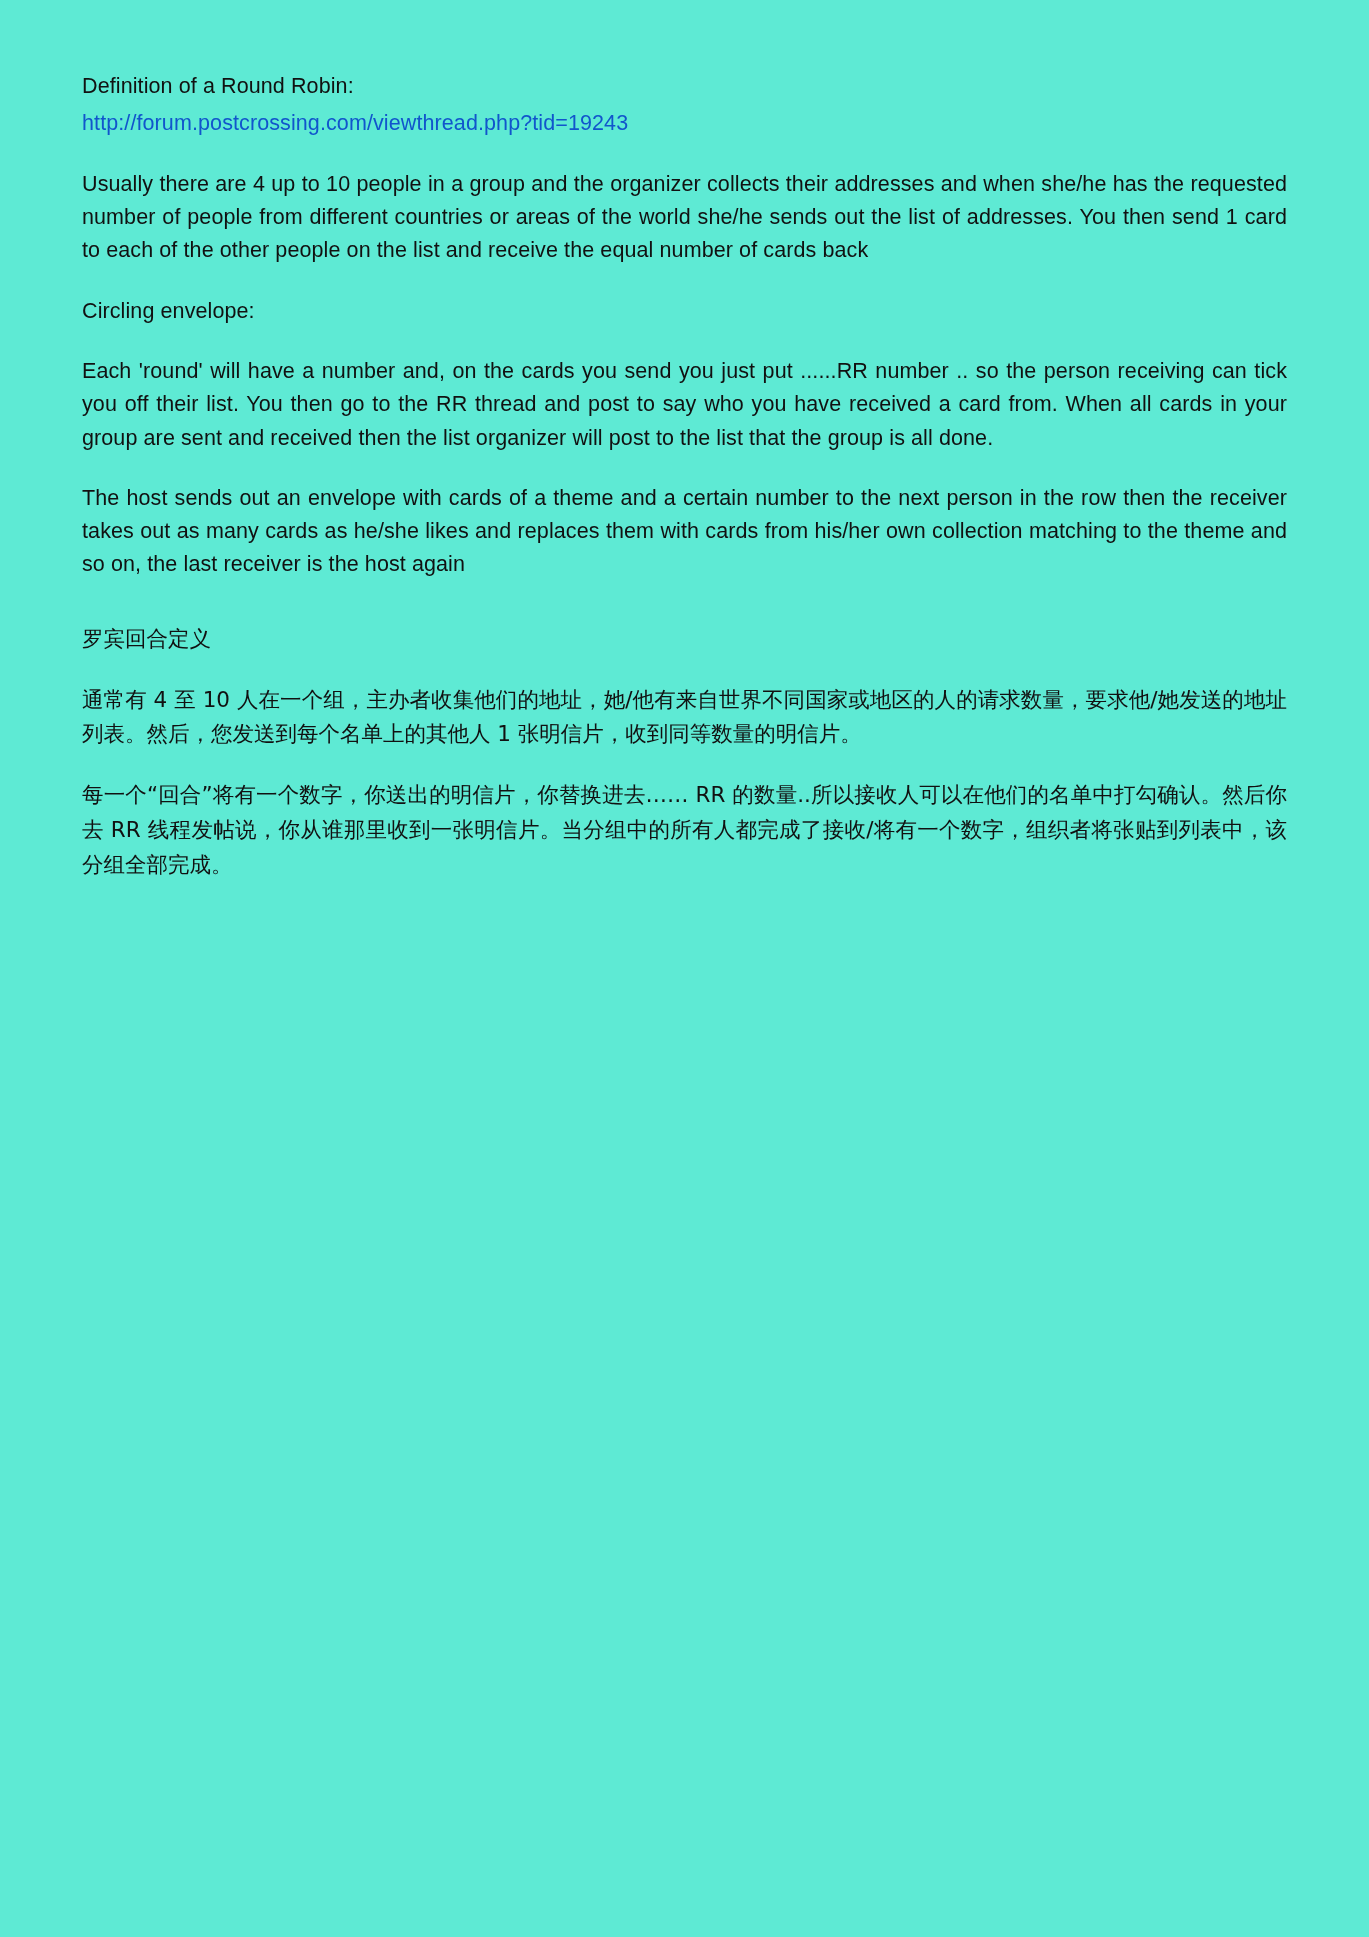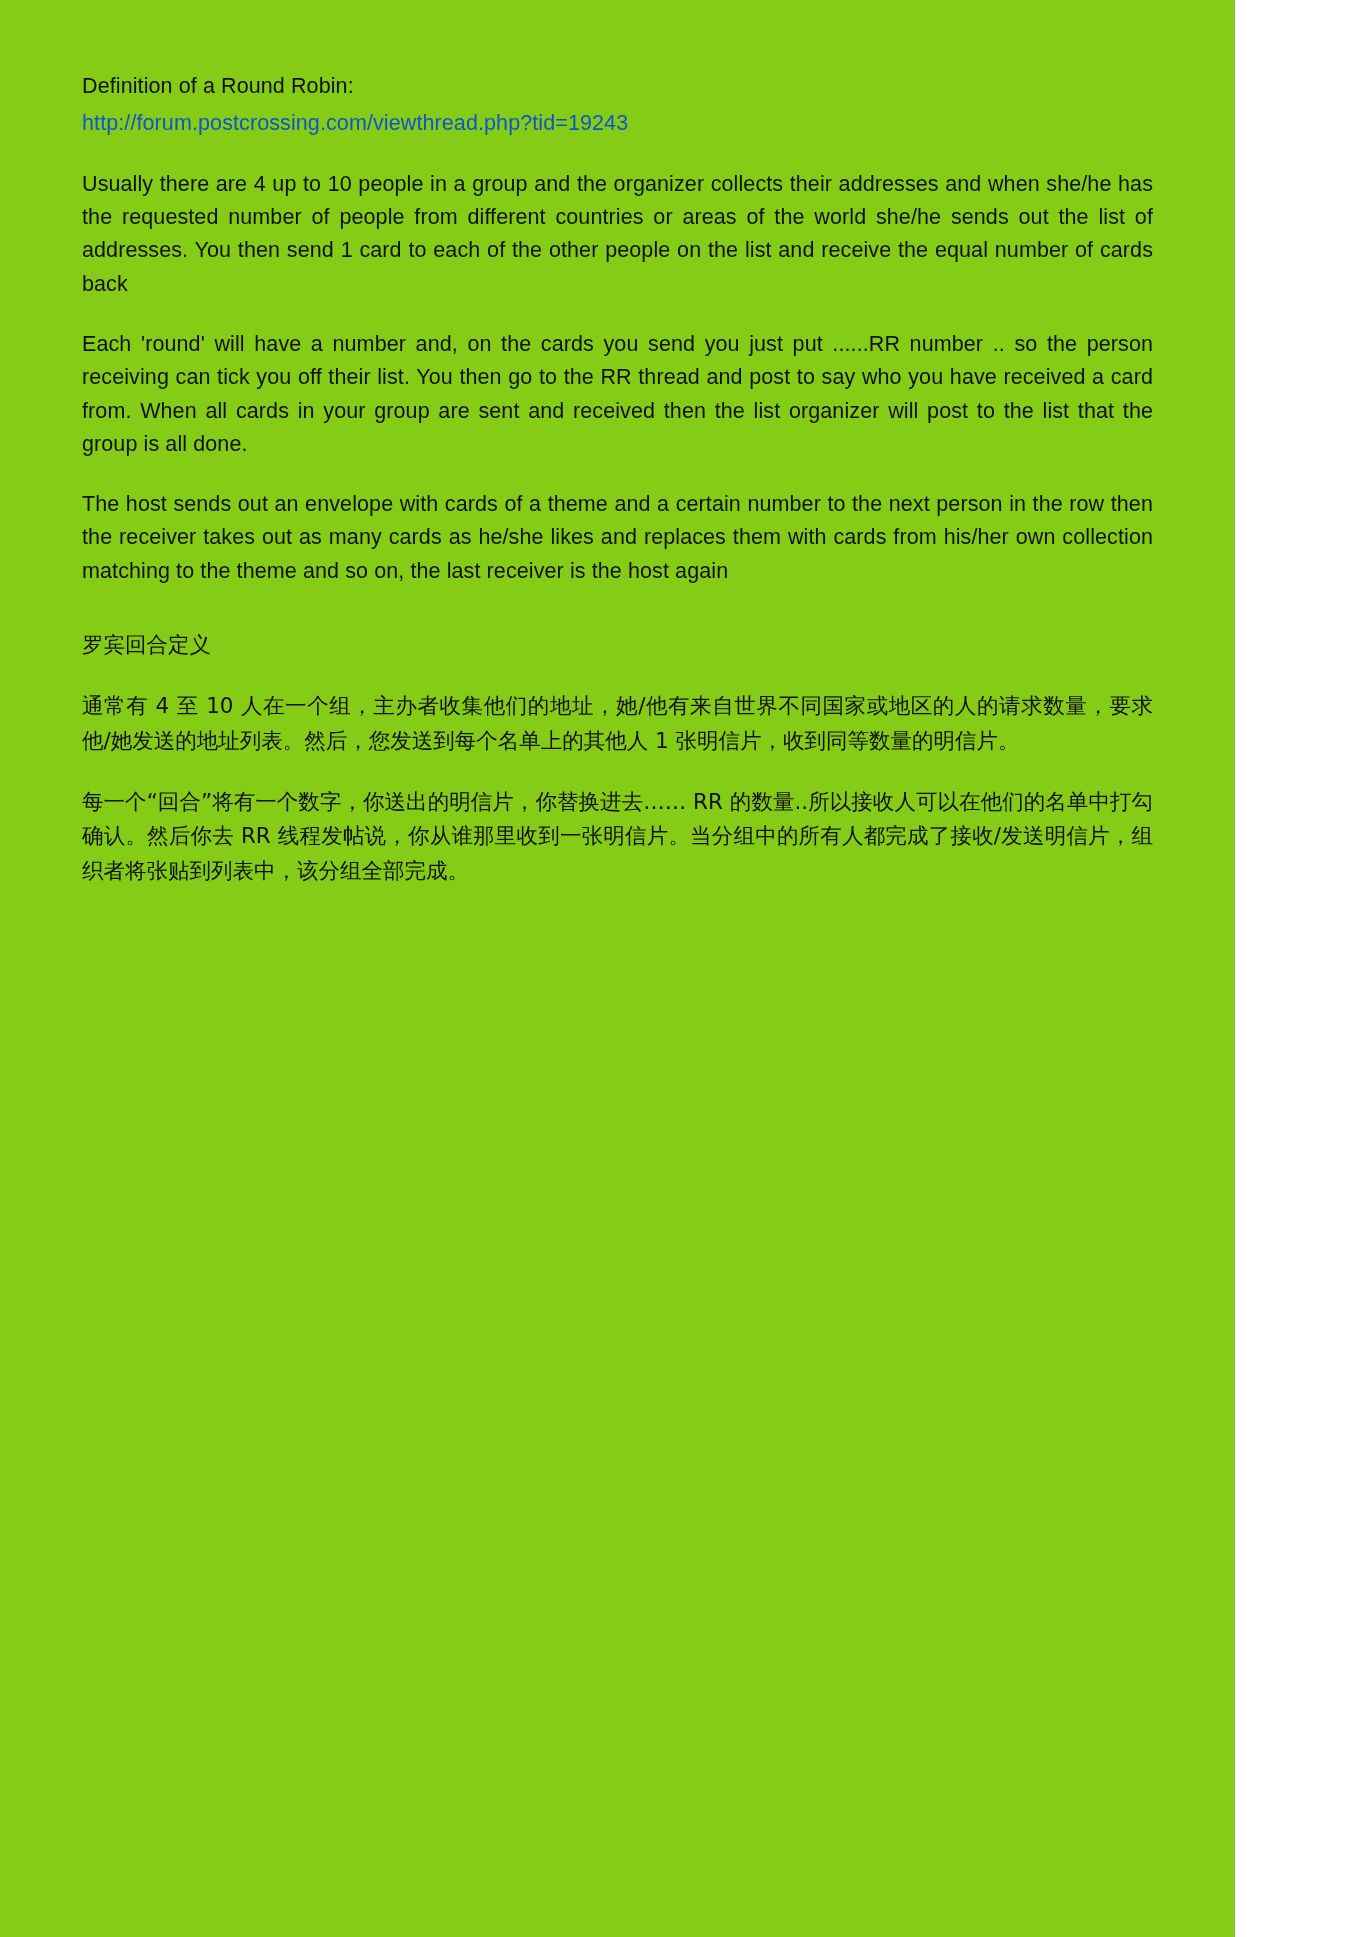--- a/index.html
+++ b/index.html
@@ -7,25 +7,25 @@
     padding: 0;
     background: #ffffff;
   }
   body {
     width: 1369px;
     min-height: 1937px;
     font-family: "Liberation Sans", sans-serif;
     color: #1a1a1a;
   }
   .page {
-    width: 1235px;
+    width: 1369px;
     min-height: 1937px;
     box-sizing: border-box;
     padding: 70px 82px 60px 82px;
-    background: #84cc16;
+    background: #5eead4;
   }
   .block {
     font-size: 21.5px;
     line-height: 1.55;
     text-align: justify;
     text-justify: inter-word;
     margin: 0 0 27px 0;
     color: #111111;
     letter-spacing: 0.1px;
   }
@@ -56,28 +56,29 @@
 <body>
 
 <div class="page">
 
   <p class="block tight nojustify">Definition of a Round Robin:</p>
 
   <p class="block nojustify"><a class="link">http://forum.postcrossing.com/viewthread.php?tid=19243</a></p>
 
   <p class="block">Usually there are 4 up to 10 people in a group and the organizer collects their addresses and when she/he has the requested number of people from different countries or areas of the world she/he sends out the list of addresses. You then send 1 card to each of the other people on the list and receive the equal number of cards back</p>
 
+  <p class="block nojustify">Circling envelope:</p>
 
   <p class="block">Each 'round' will have a number and, on the cards you send you just put ......RR number .. so the person receiving can tick you off their list. You then go to the RR thread and post to say who you have received a card from. When all cards in your group are sent and received then the list organizer will post to the list that the group is all done.</p>
 
   <p class="block">The host sends out an envelope with cards of a theme and a certain number to the next person in the row then the receiver takes out as many cards as he/she likes and replaces them with cards from his/her own collection matching to the theme and so on, the last receiver is the host again</p>
 
 
   <p class="cn first">罗宾回合定义</p>
 
   <p class="cn">通常有 4 至 10 人在一个组，主办者收集他们的地址，她/他有来自世界不同国家或地区的人的请求数量，要求他/她发送的地址列表。然后，您发送到每个名单上的其他人 1 张明信片，收到同等数量的明信片。</p>
 
 
 
-  <p class="cn">每一个“回合”将有一个数字，你送出的明信片，你替换进去…… RR 的数量..所以接收人可以在他们的名单中打勾确认。然后你去 RR 线程发帖说，你从谁那里收到一张明信片。当分组中的所有人都完成了接收/发送明信片，组织者将张贴到列表中，该分组全部完成。</p>
+  <p class="cn">每一个“回合”将有一个数字，你送出的明信片，你替换进去…… RR 的数量..所以接收人可以在他们的名单中打勾确认。然后你去 RR 线程发帖说，你从谁那里收到一张明信片。当分组中的所有人都完成了接收/将有一个数字，组织者将张贴到列表中，该分组全部完成。</p>
 
 
 </div>
 
 </body></html>

